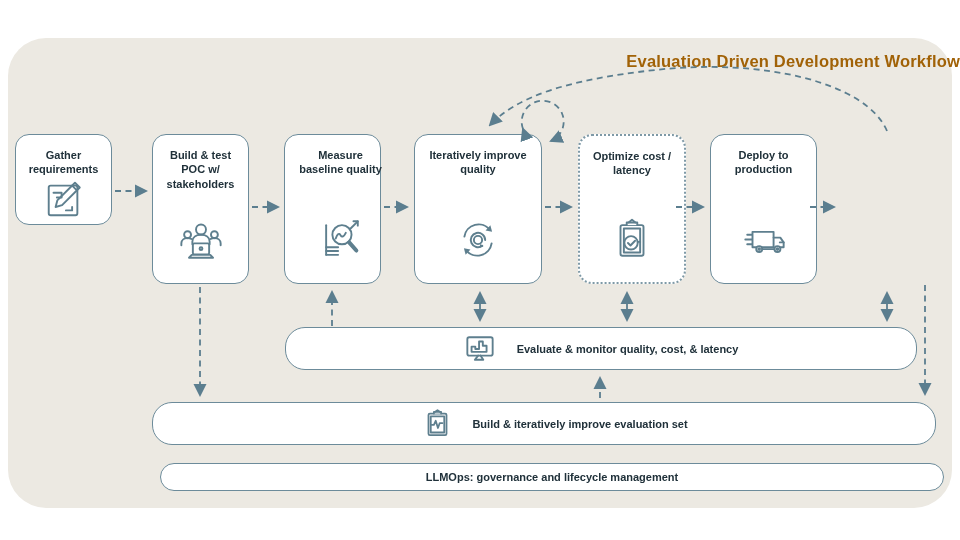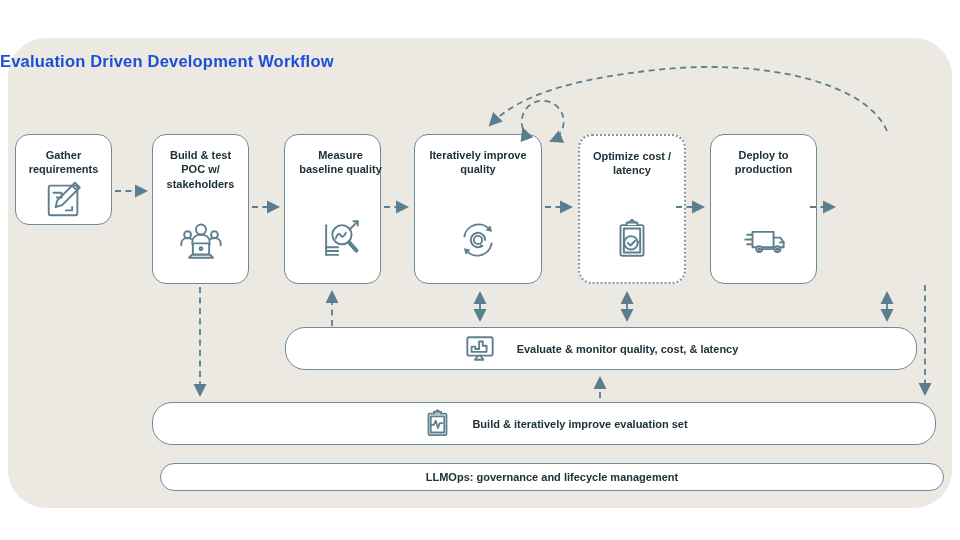--- a/index.html
+++ b/index.html
@@ -1,20 +1,20 @@
 <!DOCTYPE html>
 <html><head>
 <meta charset="utf-8">
 <style>
   html,body{margin:0;padding:0;background:#fff;}
   .stage{position:relative;width:960px;height:540px;background:#ffffff;overflow:hidden;
          font-family:"Liberation Sans",sans-serif;}
   .panel{position:absolute;left:8px;top:38px;width:944px;height:470px;background:#ECE9E2;border-radius:38px;}
-  .title{position:absolute;top:52px;left:0;width:100%;text-align:left;
-         font-weight:700;font-size:16.5px;color:#1d4ed8;letter-spacing:.2px;}
+  .title{position:absolute;top:52px;left:0;width:100%;text-align:right;
+         font-weight:700;font-size:16.5px;color:#a16207;letter-spacing:.2px;}
   .step{position:absolute;background:#fff;border:1.6px solid #6C8B9A;border-radius:14px;
         display:flex;flex-direction:column;align-items:center;justify-content:space-between;
         padding:13px 4px 20px;box-sizing:border-box;}
   .step.dotted{border:2px dotted #7E99A6;}
   .step-label{font-weight:700;font-size:11px;line-height:1.3;color:#20313A;text-align:center;width:84px;}
   .step-label.wide{width:120px;}
   .bar{position:absolute;background:#fff;border:1.6px solid #6C8B9A;border-radius:20px;
        display:flex;align-items:center;justify-content:center;gap:21px;box-sizing:border-box;}
   .bar-label{font-weight:700;font-size:11px;color:#20313A;}
   .icon{flex:0 0 auto;}

